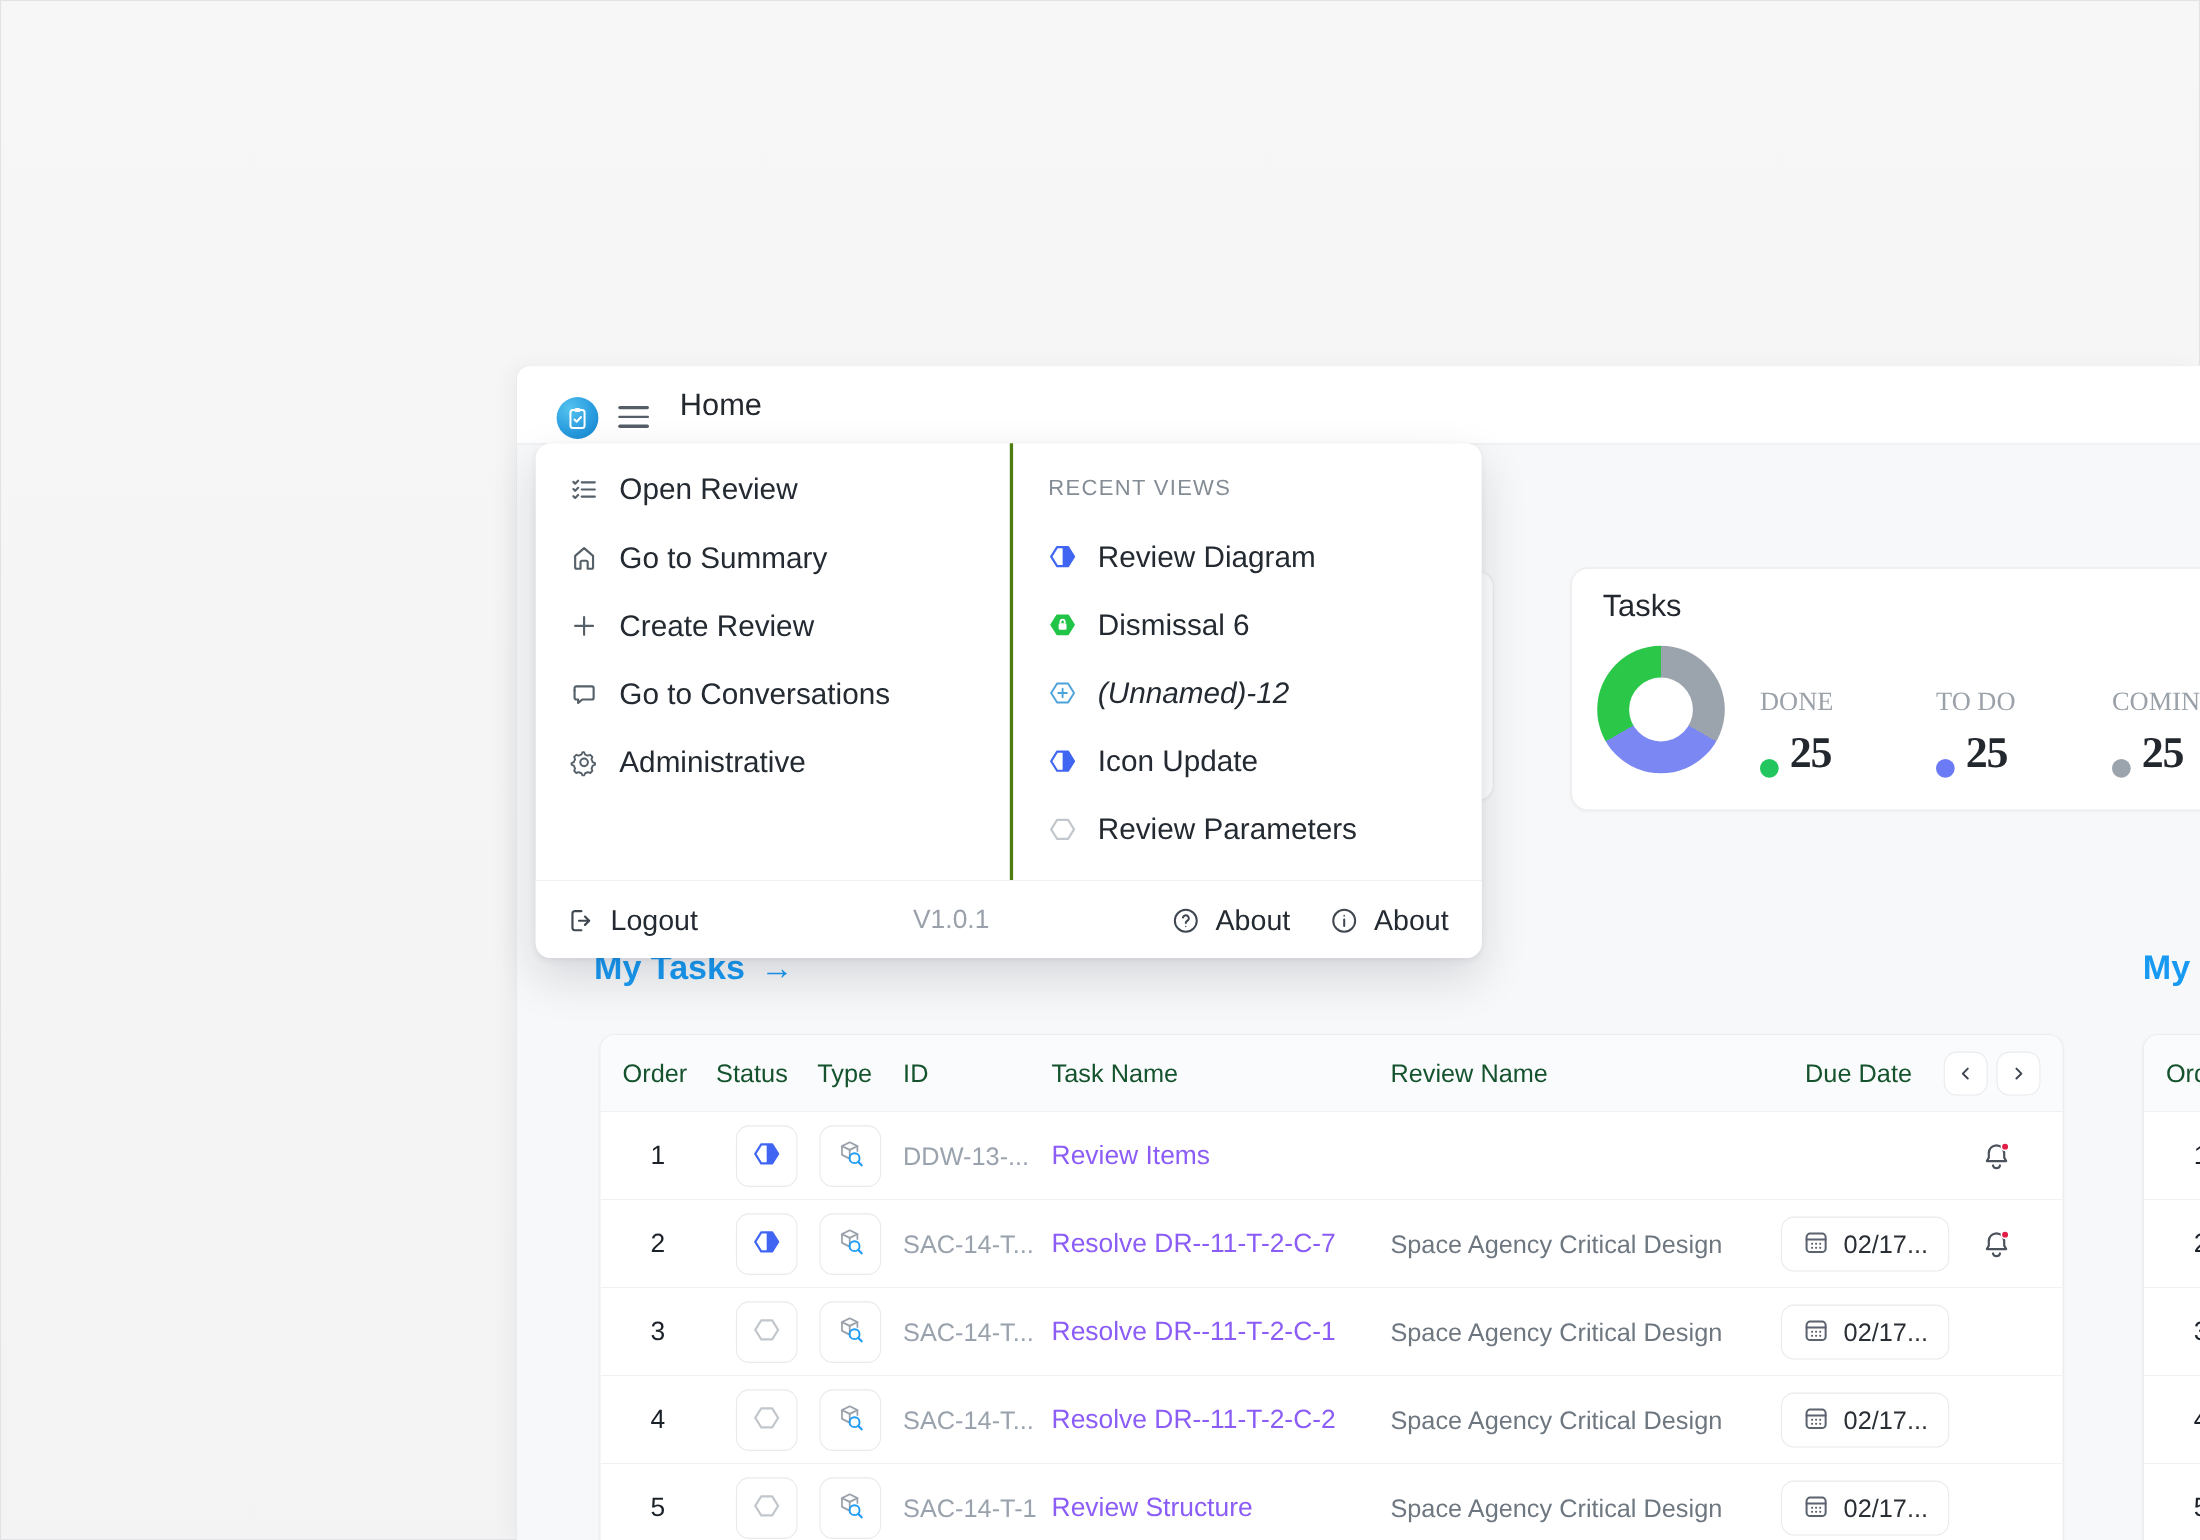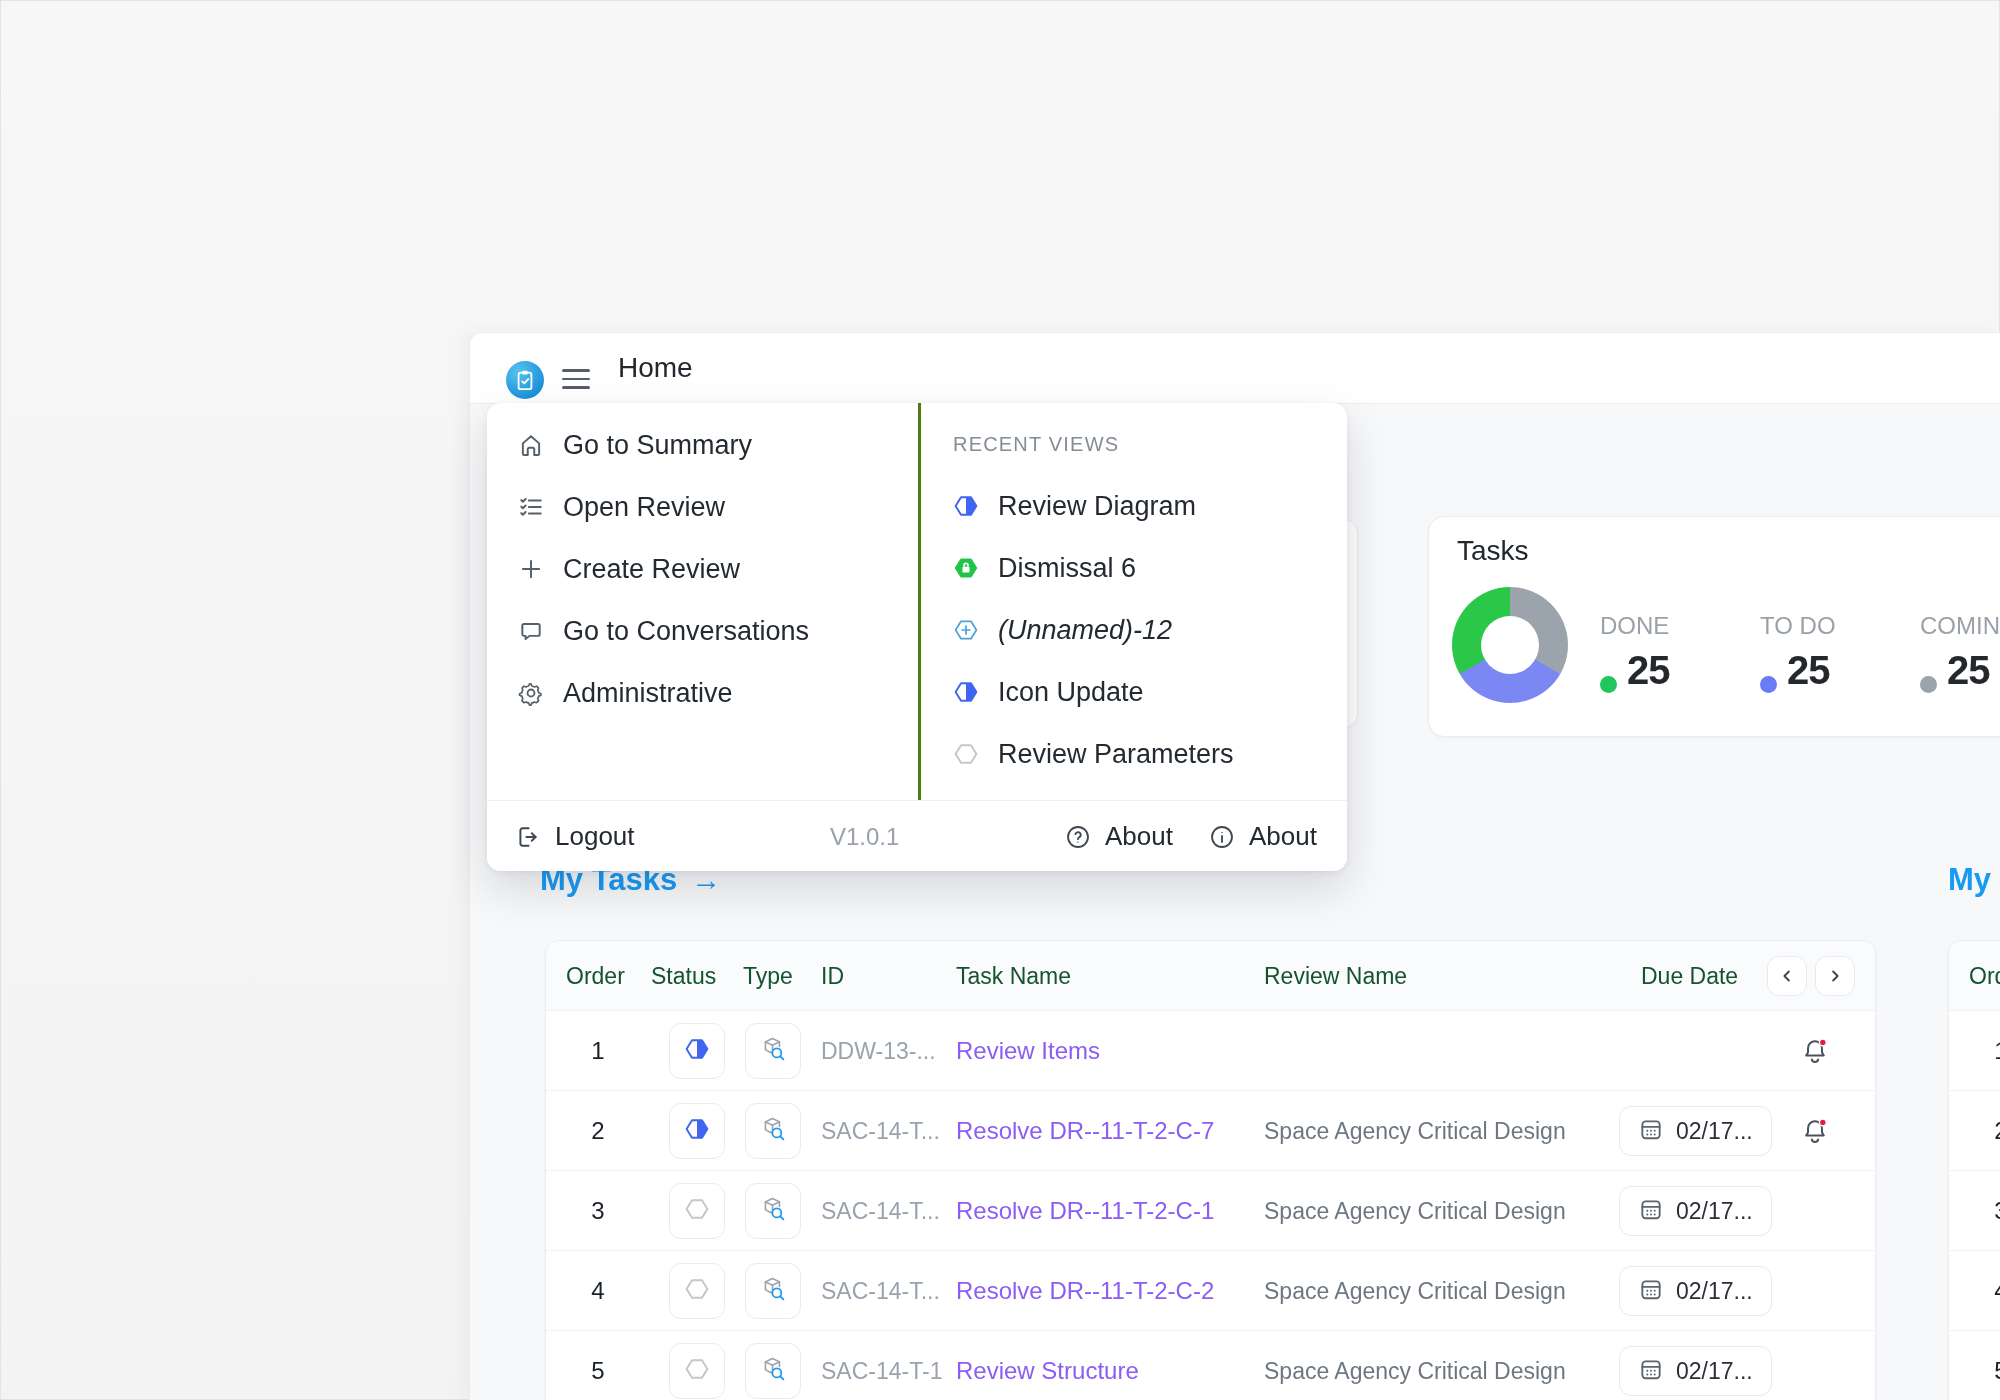--- a/index.html
+++ b/index.html
@@ -51,21 +51,21 @@
 
   
   .hidden-card { position:absolute; left:700px; top:186px; width:188px; height:209px; background:#fff;
                  border-radius:14px; border:1px solid #ececee; box-shadow:0 1px 3px rgba(0,0,0,.04); }
   .tasks-card { position:absolute; left:958px; top:183px; width:700px; height:221px; background:#fff;
                 border-radius:16px; border:1px solid #ececee; box-shadow:0 1px 3px rgba(0,0,0,.04); }
   .tasks-title { position:absolute; left:28px; top:18px; font-size:28px; color:#23272e; font-weight:500; }
   .donut { position:absolute; left:23px; top:70px; width:116px; height:116px; border-radius:50%; }
   .donut::after { content:""; position:absolute; left:29px; top:29px; width:58px; height:58px;
                   border-radius:50%; background:#fff; }
-  .stat { position:absolute; top:95px; width:158px; }
+  .stat { position:absolute; top:108px; width:158px;font-family:Liberation Serif, serif; }
   .stat .s-label { font-size:24px; color:#9aa1a9; white-space:nowrap; }
   .stat .s-row { margin-top:8px; display:flex; align-items:flex-end; }
   .stat .s-dot { width:17px; height:17px; border-radius:50%; margin-right:10px; flex:0 0 auto; }
   .stat .s-value { font-size:40px; font-weight:700; color:#23272e; letter-spacing:-1px; }
 
   
   .section-heading { position:absolute; font-size:31px; font-weight:700; color:#189af2; cursor:pointer;
                      white-space:nowrap; text-decoration:none; }
   .section-heading .arrow { margin-left:14px; font-weight:400; font-size:30px; }
   .h-main { left:540px; top:862px; }
@@ -380,31 +380,31 @@
         <div class="t-row">
           <div class="c-order">5</div>
         </div>
       </div>
   </div>
 
   <div class="menu">
     <div class="menu-cols">
       <ul class="menu-left" id="menu-left">
           <li>
-            <span class="mi-icon"><svg viewBox="0 0 24 24" width="26" height="26" fill="none" stroke="#566069" stroke-width="1.8" stroke-linejoin="round" stroke-linecap="round">
-                <path d="M4.5 10.5 12 4l7.5 6.5V20a1.3 1.3 0 0 1-1.3 1.3H15v-5.5a1.2 1.2 0 0 0-1.2-1.2h-3.6A1.2 1.2 0 0 0 9 15.8v5.5H5.8A1.3 1.3 0 0 1 4.5 20Z"></path>
-              </svg></span>
-            <span class="mi-label">Go to Summary</span>
-          </li>
-          <li>
             <span class="mi-icon"><svg viewBox="0 0 24 24" width="26" height="26" fill="none" stroke="#566069" stroke-width="1.8" stroke-linecap="round" stroke-linejoin="round">
                 <path d="M10 6h11M10 12h11M10 18h11"></path>
                 <path d="M3 5.6l1.5 1.5L7 4.6M3 11.6l1.5 1.5L7 10.6M3 17.6l1.5 1.5L7 16.6"></path>
               </svg></span>
             <span class="mi-label">Open Review</span>
+          </li>
+          <li>
+            <span class="mi-icon"><svg viewBox="0 0 24 24" width="26" height="26" fill="none" stroke="#566069" stroke-width="1.8" stroke-linejoin="round" stroke-linecap="round">
+                <path d="M4.5 10.5 12 4l7.5 6.5V20a1.3 1.3 0 0 1-1.3 1.3H15v-5.5a1.2 1.2 0 0 0-1.2-1.2h-3.6A1.2 1.2 0 0 0 9 15.8v5.5H5.8A1.3 1.3 0 0 1 4.5 20Z"></path>
+              </svg></span>
+            <span class="mi-label">Go to Summary</span>
           </li>
           <li>
             <span class="mi-icon"><svg viewBox="0 0 24 24" width="26" height="26" fill="none" stroke="#566069" stroke-width="1.8" stroke-linecap="round">
                 <path d="M12 4.5v15M4.5 12h15"></path>
               </svg></span>
             <span class="mi-label">Create Review</span>
           </li>
           <li>
             <span class="mi-icon"><svg viewBox="0 0 24 24" width="26" height="26" fill="none" stroke="#566069" stroke-width="1.8" stroke-linejoin="round" stroke-linecap="round">
                 <path d="M7.5 5.5h11A1.5 1.5 0 0 1 20 7v8a1.5 1.5 0 0 1-1.5 1.5h-8L7 19.5v-3H5.5A1.5 1.5 0 0 1 4 15V9"></path>

